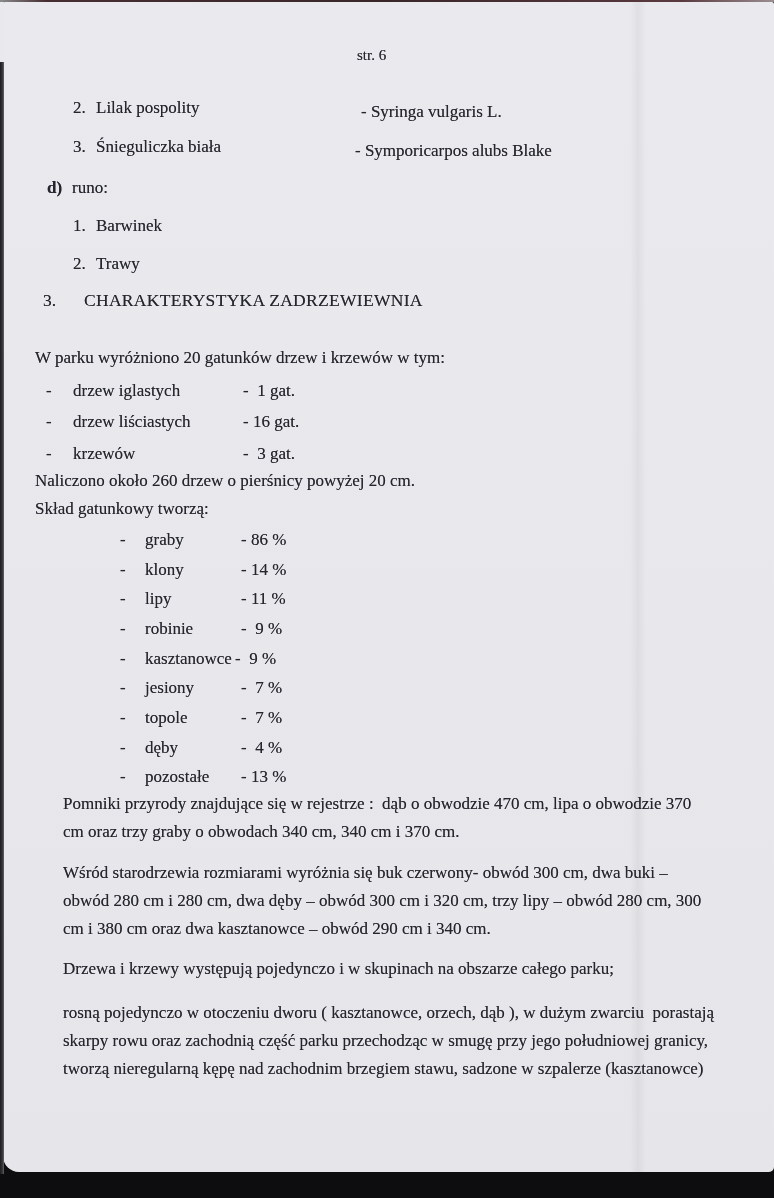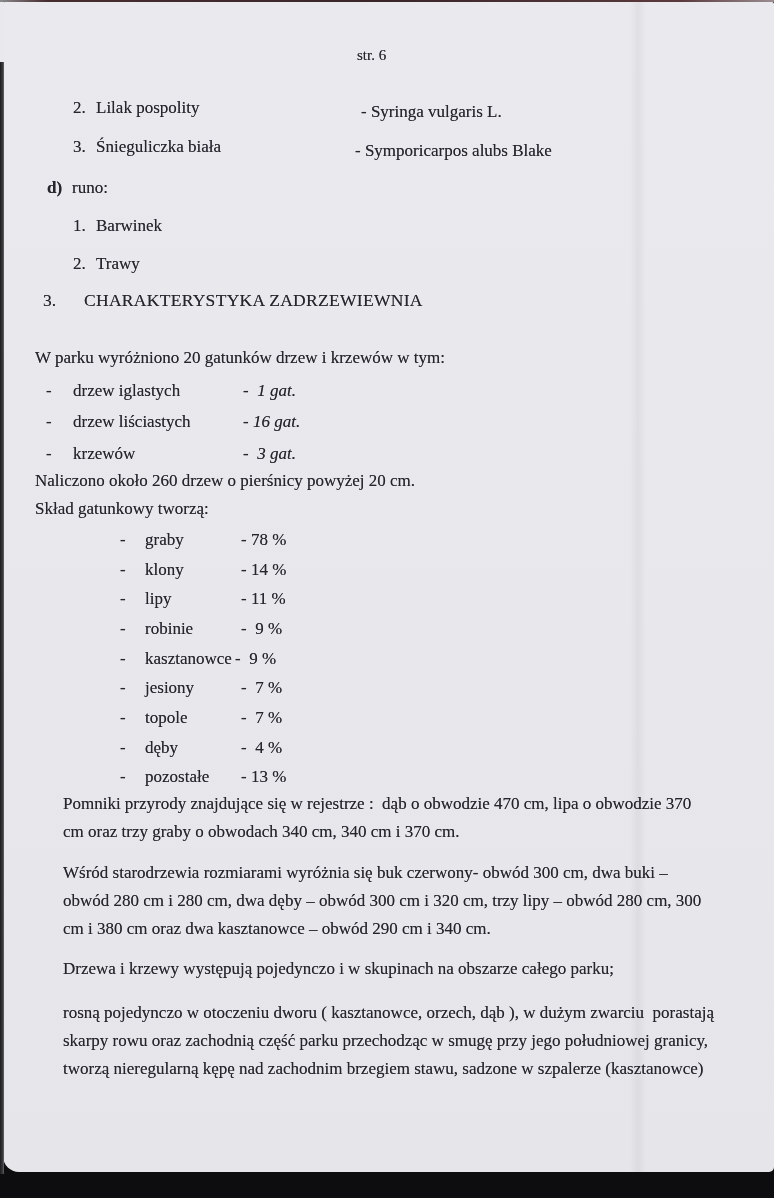--- a/index.html
+++ b/index.html
@@ -42,21 +42,21 @@
   .page-num span{left:354px;font-size:15px;}
   .num{left:70px;}
   .iname{left:93px;}
   .marker{left:44px;font-weight:bold;}
   .rlabel{left:69px;font-weight:normal;}
   .hnum{left:40px;font-size:17.5px;}
   .htitle{left:81px;font-size:17.5px;letter-spacing:0.3px;}
   .tline span{left:32px;}
   .cdash{left:43px;}
   .clabel{left:70px;}
-  .cvalue{left:240px;font-style:italic;}
+  .cvalue{left:240px;}
   .kdash{left:117px;}
   .kname{left:142px;}
   .kvalue{left:238px;}
   .pline span{left:60px;}
 </style>
 </head>
 <body>
 
 <div class="scan">
   <div class="edge-top"></div>
@@ -121,21 +121,21 @@
     <div class="line tline" style="top:469px">
       <span>Naliczono około 260 drzew o pierśnicy powyżej 20 cm.</span>
     </div>
     <div class="line tline" style="top:497px">
       <span>Skład gatunkowy tworzą:</span>
     </div>
 
     <div class="line" style="top:528px">
       <span class="kdash">-</span>
       <span class="kname">graby</span>
-      <span class="kvalue">- 78 %</span>
+      <span class="kvalue">- 86 %</span>
     </div>
     <div class="line" style="top:558px">
       <span class="kdash">-</span>
       <span class="kname">klony</span>
       <span class="kvalue">- 14 %</span>
     </div>
     <div class="line" style="top:587px">
       <span class="kdash">-</span>
       <span class="kname">lipy</span>
       <span class="kvalue">- 11 %</span>

